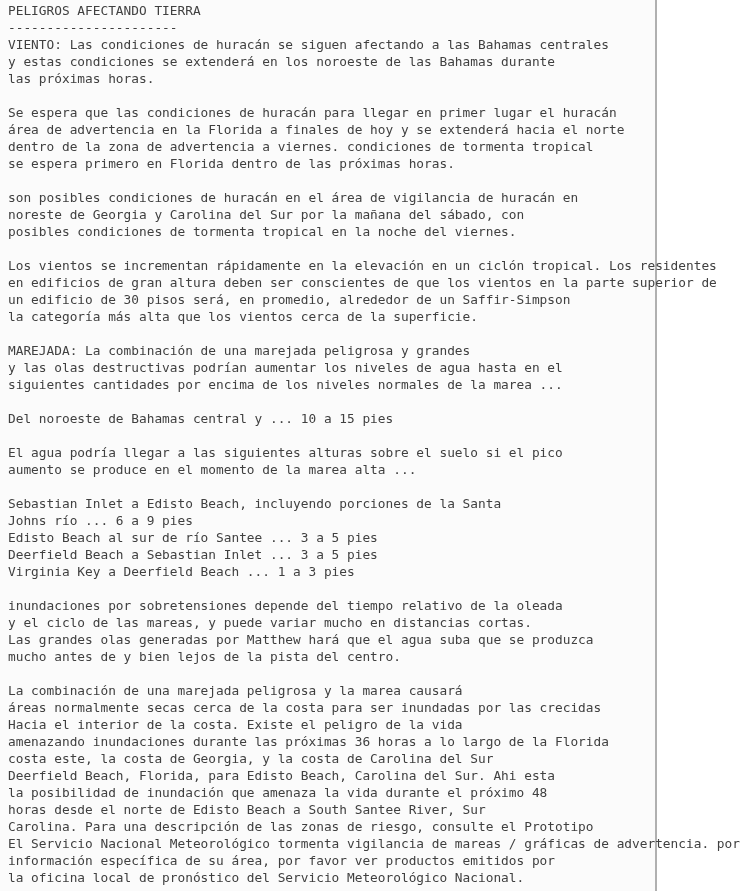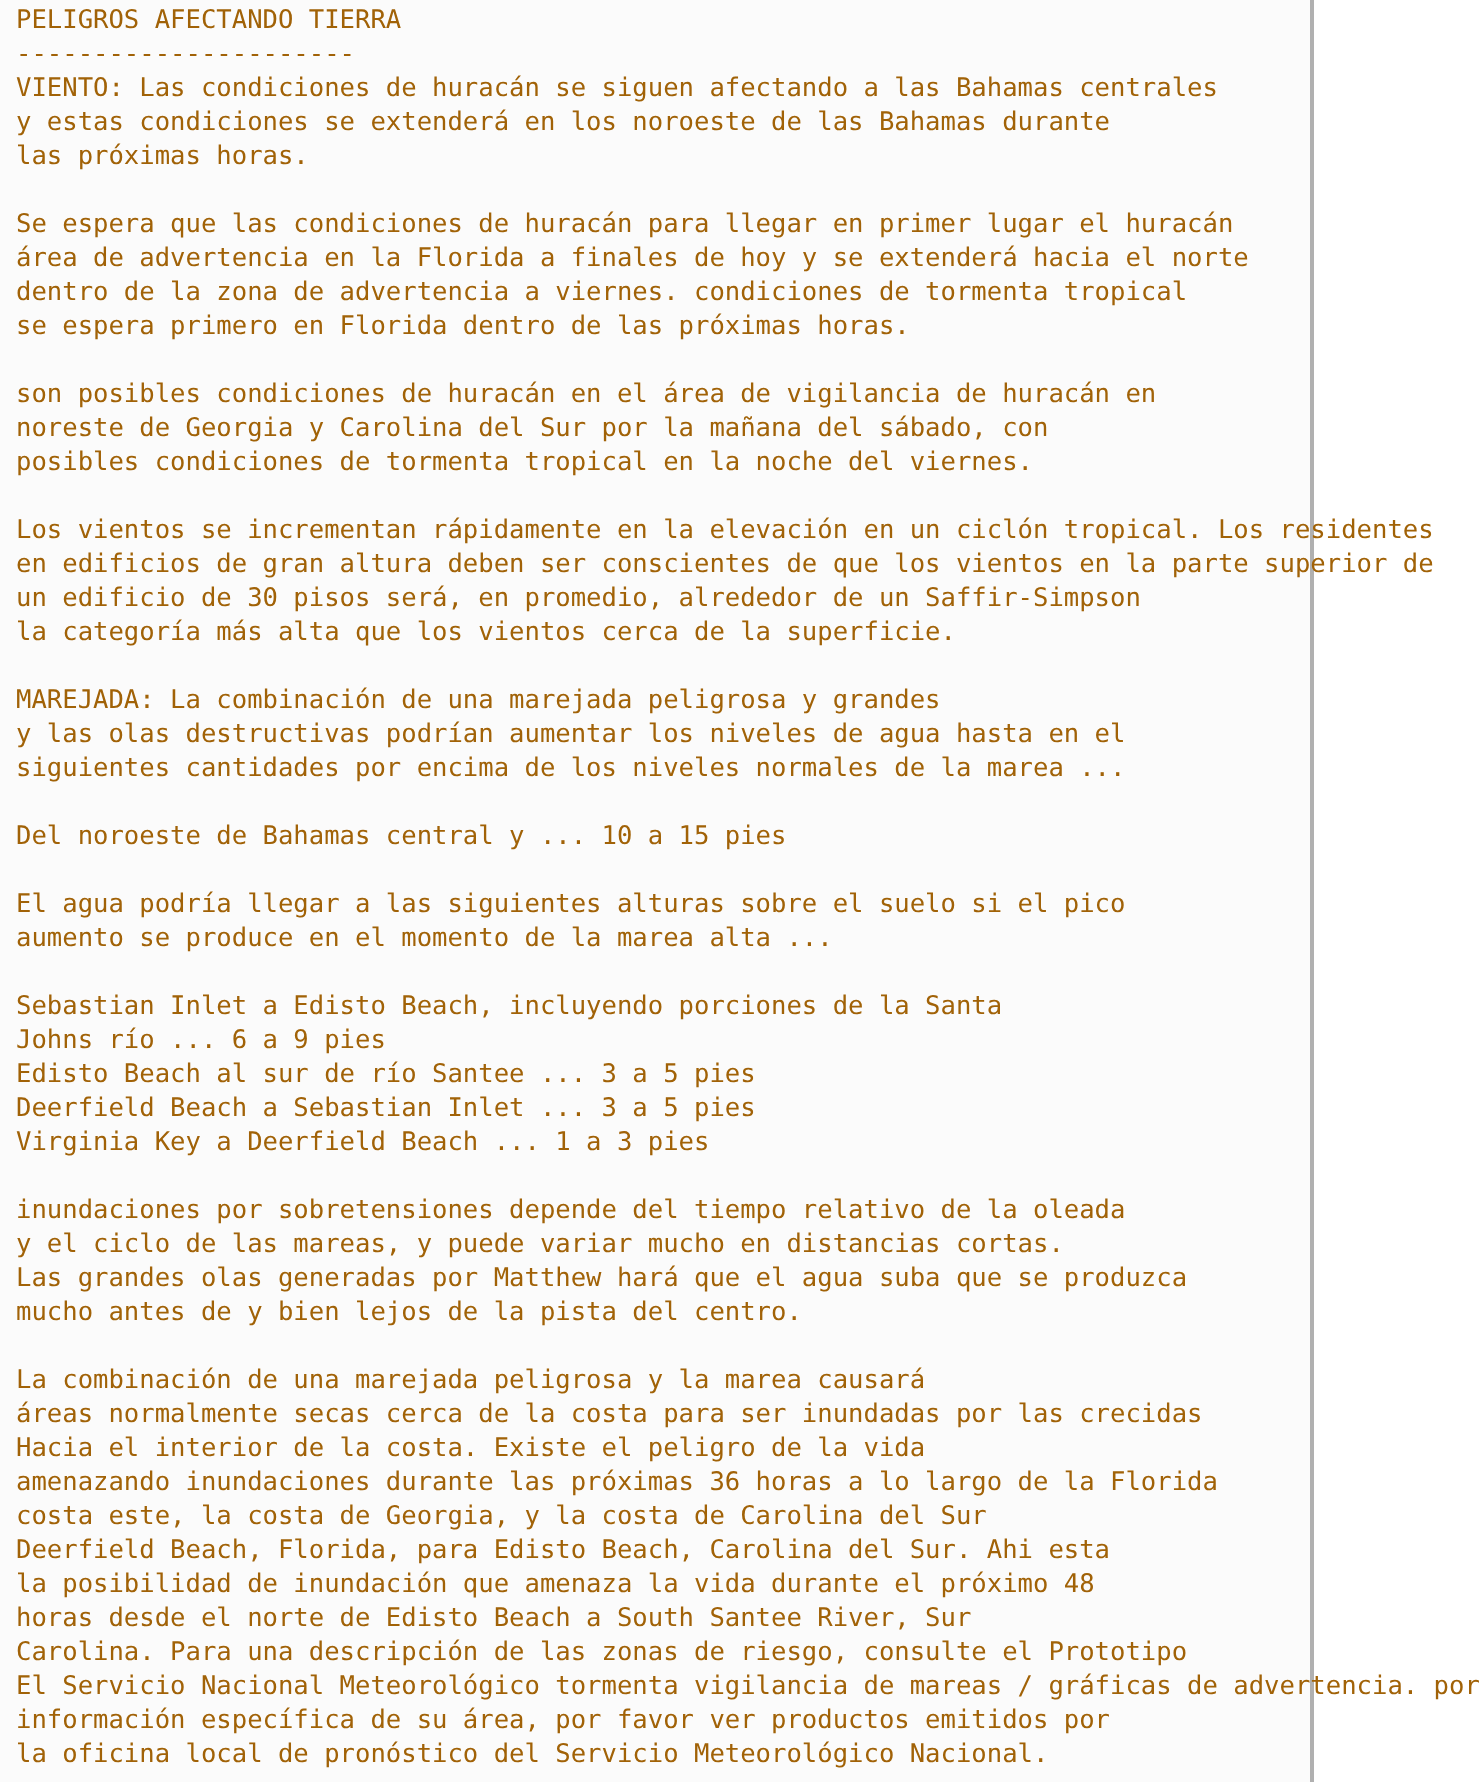--- a/index.html
+++ b/index.html
@@ -39,21 +39,21 @@
     z-index: 1;
   }
   .doc-text {
     position: absolute;
     left: 8px;
     top: 2px;
     margin: 0;
     font-family: "DejaVu Sans Mono", monospace;
     font-size: 12.8px;
     line-height: 17px;
-    color: #a16207;
+    color: #404040;
     white-space: pre;
     z-index: 2;
   }
 </style>
 </head>
 <body>
 
 <div class="screen">
   <div class="text-pane"></div>
   <div class="pane-divider"></div>

